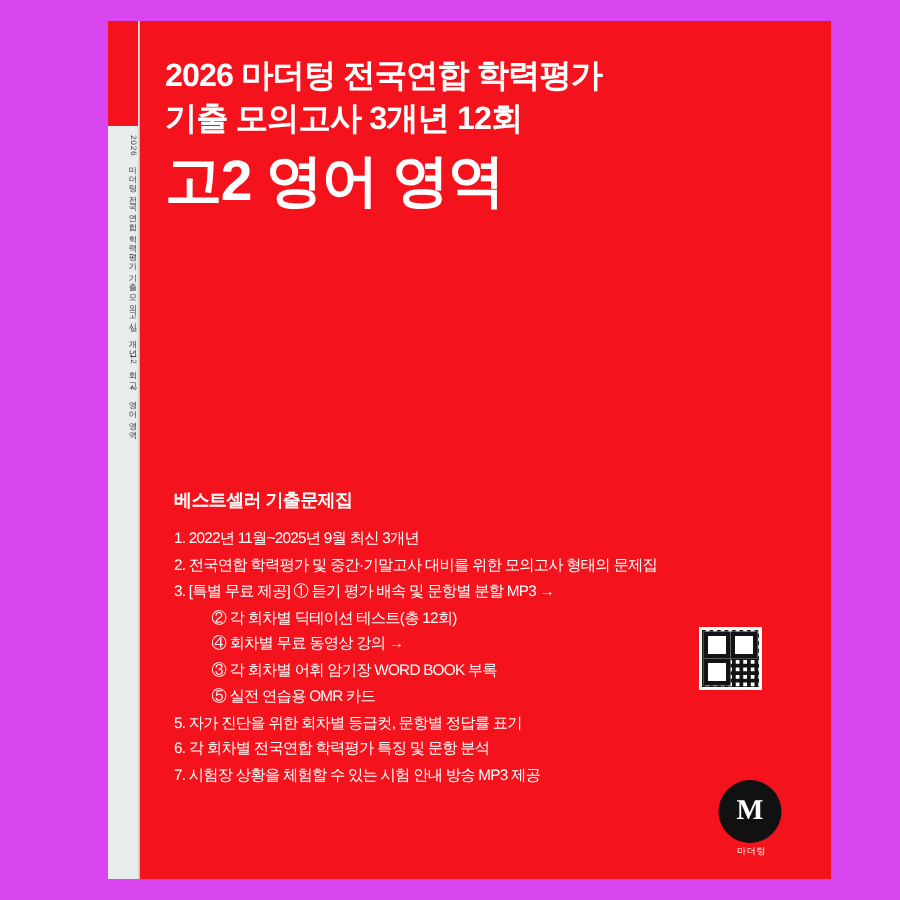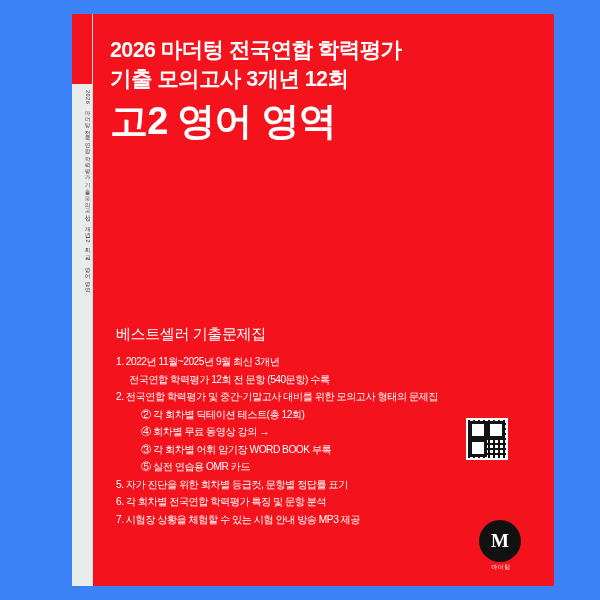--- a/index.html
+++ b/index.html
@@ -10,21 +10,21 @@
   body {
     width: 600px;
     height: 600px;
     font-family: "Liberation Sans", sans-serif;
     overflow: hidden;
   }
   #cover {
     position: relative;
     width: 600px;
     height: 600px;
-    background: #3b82f6;
+    background: #d946ef;
   }
   
   .book-body {
     position: absolute;
     left: 92px;
     top: 14px;
     width: 462px;
     height: 572px;
     background: #f4131c;
   }
@@ -86,22 +86,22 @@
   }
   
   .features {
     position: absolute;
     left: 116px;
     top: 325px;
     width: 420px;
     color: #ffffff;
   }
   .features-head {
-    font-size: 15px;
-    font-weight: normal;
+    font-size: 12px;
+    font-weight: bold;
     letter-spacing: -0.4px;
     margin-bottom: 9px;
   }
   .feat-row {
     font-size: 10.2px;
     line-height: 17.5px;
     letter-spacing: -0.5px;
     white-space: nowrap;
   }
   .feat-sub {
@@ -200,22 +200,22 @@
   <div class="title-wrap">
     <div class="title-line1">2026 마더텅 전국연합 학력평가</div>
     <div class="title-line2">기출 모의고사 3개년 12회</div>
     <div class="title-main">고2 영어 영역</div>
   </div>
 
   <div class="features">
     <div class="features-head">베스트셀러 기출문제집</div>
 
     <div class="feat-row">1. 2022년 11월~2025년 9월 최신 3개년</div>
-    <div class="feat-sub">전국연합 학력평가 12회 전 문항 (540문항) 수록</div>
     <div class="feat-row">2. 전국연합 학력평가 및 중간·기말고사 대비를 위한 모의고사 형태의 문제집</div>
+    <div class="feat-row">3. [특별 무료 제공] ① 듣기 평가 배속 및 문항별 분할 MP3 →</div>
     <div class="feat-sub2">② 각 회차별 딕테이션 테스트(총 12회)</div>
     <div class="feat-sub2">④ 회차별 무료 동영상 강의 →</div>
     <div class="feat-sub2">③ 각 회차별 어휘 암기장 WORD BOOK 부록</div>
     <div class="feat-sub2">⑤ 실전 연습용 OMR 카드</div>
     <div class="feat-row">5. 자가 진단을 위한 회차별 등급컷, 문항별 정답률 표기</div>
     <div class="feat-row">6. 각 회차별 전국연합 학력평가 특징 및 문항 분석</div>
     <div class="feat-row">7. 시험장 상황을 체험할 수 있는 시험 안내 방송 MP3 제공</div>
   </div>
 
   <div class="qr">

